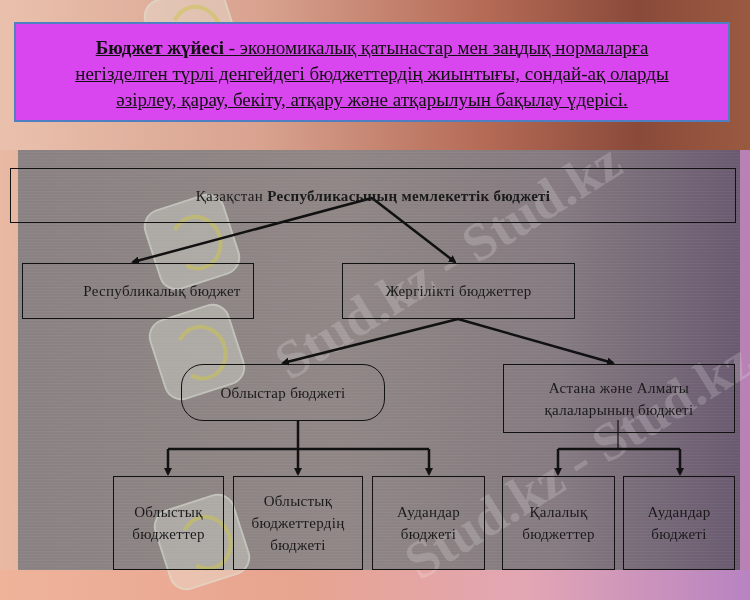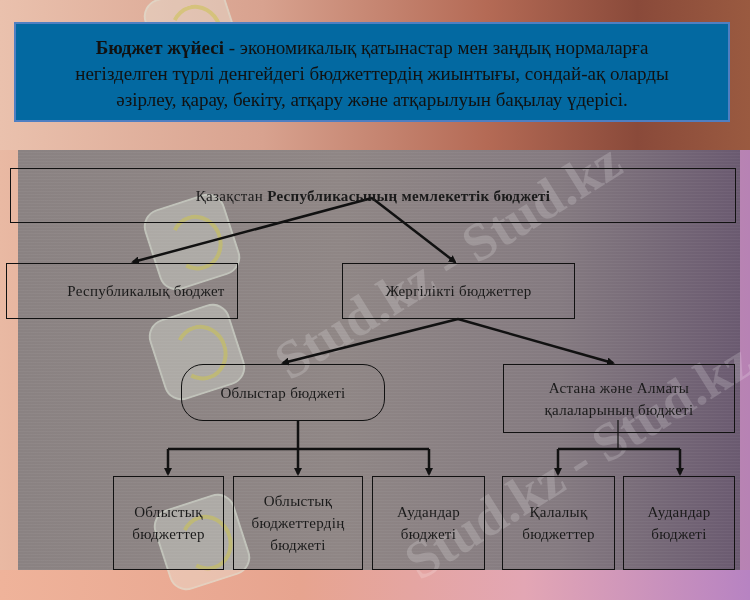--- a/index.html
+++ b/index.html
@@ -17,23 +17,24 @@
     background: linear-gradient(90deg, #efb39a 0%, #e7a48f 40%, #e3a6b4 70%, #b783c2 100%);
   }
   .panel {
     position: absolute; left: 18px; top: 150px; width: 722px; height: 420px;
     background: linear-gradient(90deg, #898080 0%, #8e8584 40%, #857a80 70%, #6e5e72 100%);
     background-image: repeating-linear-gradient(0deg, rgba(255,255,255,0.04) 0px, rgba(255,255,255,0.04) 1px, transparent 1px, transparent 3px),
                       linear-gradient(90deg, #8a8282 0%, #8f8685 45%, #847a80 75%, #6a5a70 100%);
   }
   .definition {
     position: absolute; left: 14px; top: 22px; width: 716px; height: 100px;
-    background: #0369a1; border: 2px solid #4f7fc2; box-sizing: border-box;
+    background: #d946ef; border: 2px solid #4f7fc2; box-sizing: border-box;
     text-align: center; font-size: 19px; line-height: 26px; color: #111;
     padding-top: 11px;
+    text-decoration: underline;
   }
   .definition b { font-weight: bold; }
   .box {
     position: absolute; border: 1.5px solid #111; box-sizing: border-box;
     display: flex; align-items: center; justify-content: center; text-align: center;
     color: #1a1a1a; font-size: 15px; line-height: 22px; letter-spacing: 0.3px;
   }
   .box span { display: block; }
   .root { left: 10px; top: 143px; width: 726px; height: 55px; font-size: 15px; margin-top: 25px; }
   .root .bold { font-weight: bold; }
@@ -93,21 +94,21 @@
     <line x1="558" y1="449" x2="680" y2="449"></line>
     <line x1="558" y1="449" x2="558" y2="474" marker-end="url(#ah)"></line>
     <line x1="680" y1="449" x2="680" y2="474" marker-end="url(#ah)"></line>
   </g>
 </svg>
 
 <div class="box root">
   <span style="display:inline;"><span style="display:inline;">Қазақстан</span><span class="bold" style="display:inline;"> Республикасының мемлекеттік бюджеті</span></span>
 </div>
 
-<div class="box" style="left:6px; top:263px; width:232px; height:56px;padding-left:48px;">
+<div class="box" style="left:22px; top:263px; width:232px; height:56px;padding-left:48px;">
   <span>Республикалық бюджет</span>
 </div>
 
 <div class="box" style="left:342px; top:263px; width:233px; height:56px;">
   <span>Жергілікті бюджеттер</span>
 </div>
 
 <div class="box" style="left:181px; top:364px; width:204px; height:57px;border-radius:22px;">
   <span>Облыстар бюджеті</span>
 </div>

